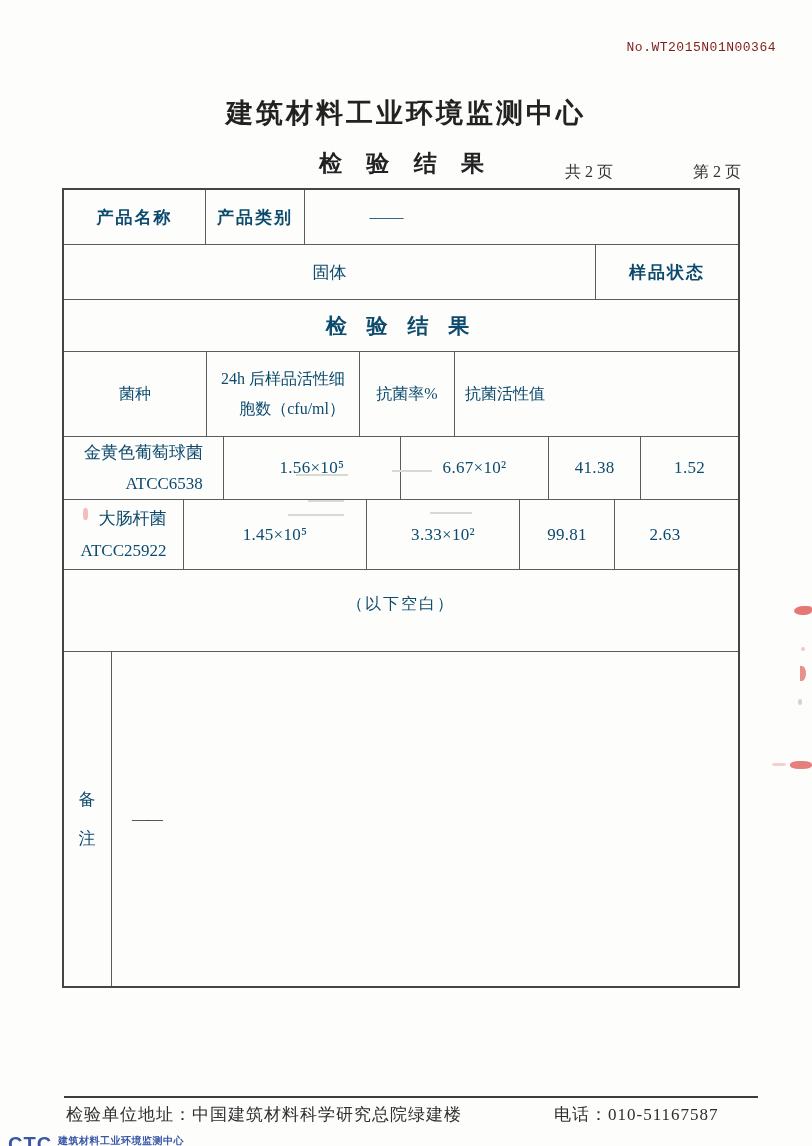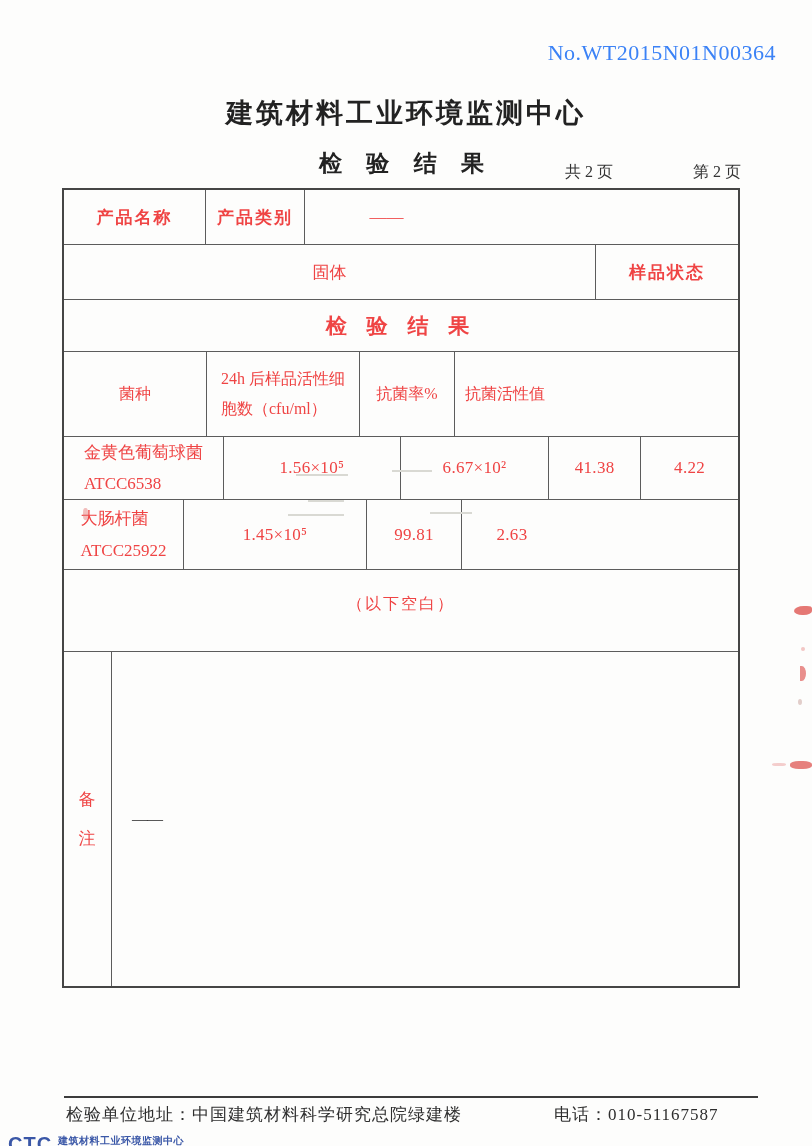--- a/index.html
+++ b/index.html
@@ -3,22 +3,22 @@
 <meta charset="utf-8">
 <style>
   html,body{margin:0;padding:0;background:#ffffff;}
   .page{
     position:relative;width:812px;height:1146px;overflow:hidden;
     background:#fdfdfc;color:#2b2b2b;
     font-family:"Liberation Serif", serif;
   }
   .abs{position:absolute;}
   .doc-number{
-    top:40px;right:36px;font-family:Liberation Serif, serif;
-    font-size:22px;color:#3b82f6;letter-spacing:.5px;
+    top:40px;right:36px;font-family:Liberation Mono, monospace;
+    font-size:13px;color:#7f1d1d;letter-spacing:.5px;
   }
   .org-title{
     top:95px;left:0;width:100%;text-align:center;
     font-family:"Liberation Sans",sans-serif;font-weight:bold;
     font-size:27px;letter-spacing:3px;color:#222;
   }
   .report-title{
     top:148px;left:0;width:100%;text-align:center;
     font-family:"Liberation Sans",sans-serif;font-weight:bold;
     font-size:23px;letter-spacing:9px;color:#222;
@@ -28,23 +28,23 @@
     font-size:16px;color:#333;
   }
   
   .tbl{
     top:188px;left:62px;width:678px;box-sizing:border-box;
     border:2px solid #454545;background:#fdfdfc;
   }
   .row{display:flex;border-bottom:1px solid #5c5c5c;box-sizing:border-box;}
   .row.last{border-bottom:none;}
   .c{
-    display:flex;align-items:center;justify-content:center;text-align:left;
+    display:flex;align-items:center;justify-content:center;text-align:right;
     border-right:1px solid #5c5c5c;box-sizing:border-box;
-    font-size:17px;color:#ef4444;padding:2px;
+    font-size:17px;color:#0c4a6e;padding:2px;
   }
   .c:last-child{border-right:none;}
   .lbl{font-family:"Liberation Sans",sans-serif;font-weight:bold;letter-spacing:2px;}
   .banner{
     font-family:"Liberation Sans",sans-serif;font-weight:bold;
     font-size:21px;letter-spacing:7px;
   }
   .hdr{font-size:16px;line-height:1.9;}
   .pre{white-space:pre-line;}
   .species{line-height:1.85;font-size:17px;}
@@ -115,27 +115,28 @@
       <div class="c hdr" style="width:95px;">抗菌率%</div>
       <div class="c hdr" style="width:100px;">抗菌活性值</div>
     </div>
 
     <div class="row" style="height:63px;">
       <div class="c species pre" style="width:165px;">金黄色葡萄球菌
 ATCC6538</div>
       <div class="c val" style="width:183px;">1.56×10⁵</div>
       <div class="c val" style="width:153px;">6.67×10²</div>
       <div class="c val" style="width:95px;">41.38</div>
-      <div class="c val" style="width:100px;">4.22</div>
+      <div class="c val" style="width:100px;">1.52</div>
     </div>
 
     <div class="row" style="height:70px;">
       <div class="c species pre" style="width:120px;">大肠杆菌
 ATCC25922</div>
       <div class="c val" style="width:183px;">1.45×10⁵</div>
+      <div class="c val" style="width:153px;">3.33×10²</div>
       <div class="c val" style="width:95px;">99.81</div>
       <div class="c val" style="width:100px;">2.63</div>
     </div>
 
     <div class="row" style="height:82px;">
       <div class="c blank-note" style="width:674px;">（以下空白）</div>
     </div>
 
     <div class="row last" style="height:334px;">
       <div class="c remark-label pre" style="width:48px;">备

